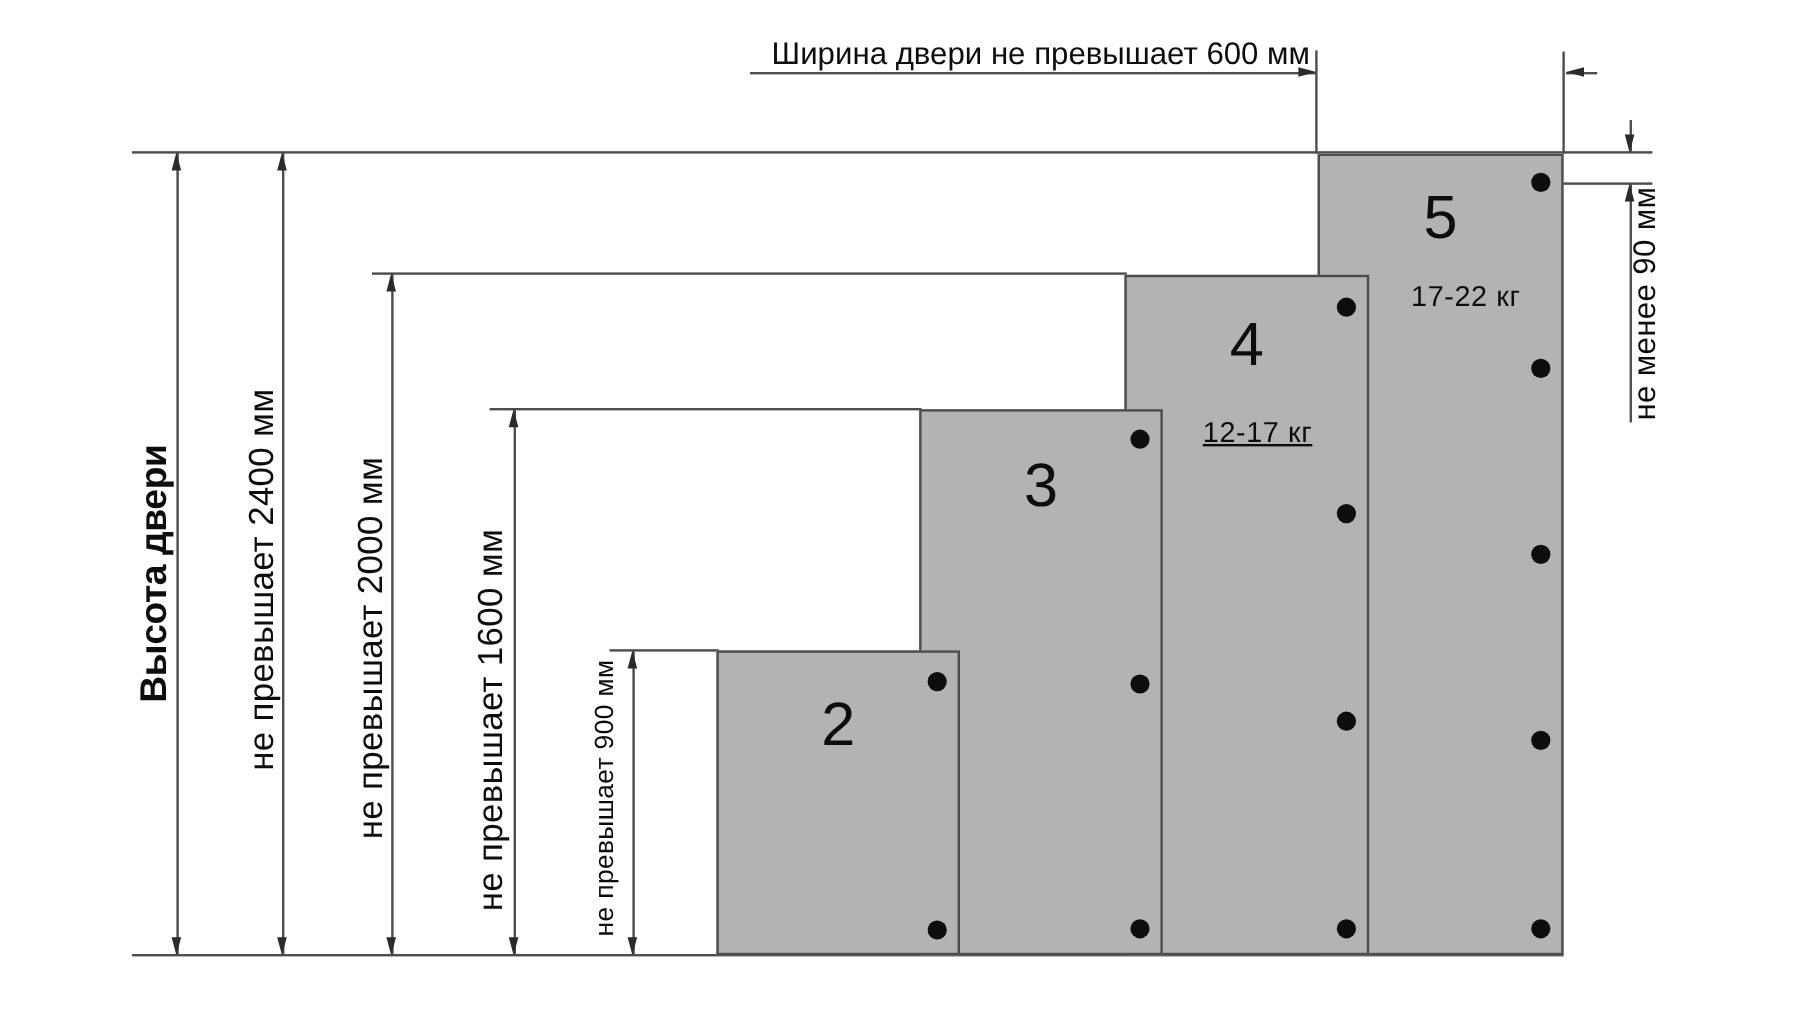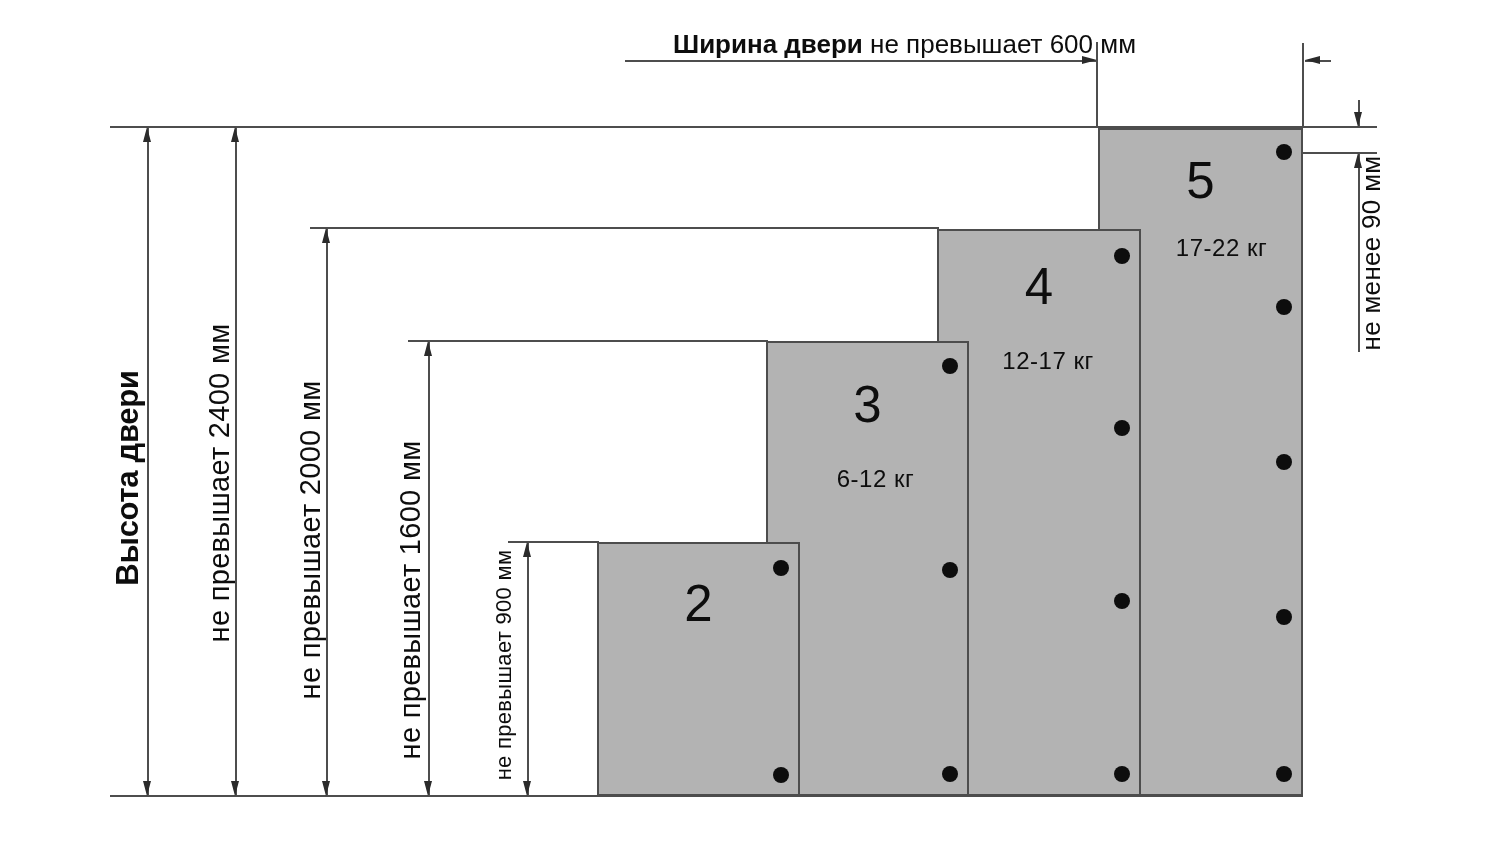--- a/index.html
+++ b/index.html
@@ -35,21 +35,21 @@
   
   #axis-label{left:128px;top:478px;}
   #lim2400{left:219px;top:483px;}
   #lim2000{left:310px;top:540px;}
   #lim1600{left:410px;top:600px;}
   #lim900{left:504px;top:665px;}
   #gap-label{left:1371px;top:253px;}
 
   
   #width-label{position:absolute;left:643px;top:29px;font-size:26px;white-space:nowrap;}
-  #width-label b{font-weight:bold;margin-left:30px;}
+  #width-label b{font-weight:normal;}
   #wdim-main{left:625px;top:60px;width:472px;}
   #wdim-right{left:1305px;top:60px;width:26px;}
   #wtick-left{left:1096px;top:42px;height:86px;}
   #wtick-right{left:1302px;top:43px;height:85px;}
 
   
   #top-line{left:110px;top:126px;width:1267px;}
   #line-2000{left:310px;top:227px;width:629px;}
   #line-1600{left:408px;top:340px;width:360px;}
   #line-900{left:508px;top:541px;width:91px;}
@@ -77,21 +77,21 @@
   }
   #door2{left:597px;top:542px;width:203px;height:254px;z-index:40;}
   #door3{left:766px;top:341px;width:203px;height:455px;z-index:30;}
   #door4{left:937px;top:229px;width:204px;height:567px;z-index:20;}
   #door5{left:1098px;top:128px;width:205px;height:668px;z-index:10;}
 
   .num{position:absolute;left:0;right:0;text-align:center;font-size:51px;line-height:1;font-weight:400;}
   .wt{position:absolute;left:0;right:0;text-align:center;font-size:24px;line-height:1;letter-spacing:0.5px;}
   #door2 .num{top:34px;}  #door2 .wt{top:120px;}
   #door3 .num{top:36px;}  #door3 .wt{top:124px;transform:translateX(8px);}
-  #door4 .num{top:30px;}  #door4 .wt{top:118px;transform:translateX(9px);}
+  #door4 .num{top:30px;}  #door4 .wt{top:118px;transform:translateX(9px);text-decoration:underline;}
   #door5 .num{top:25px;}  #door5 .wt{top:106px;transform:translateX(21px);}
 
   .hinge{
     position:absolute;right:9px;
     width:16px;height:16px;border-radius:50%;
     background:#0d0d0d;
   }
 </style>
 </head>
 <body>
@@ -141,21 +141,20 @@
   <div id="lim1600" class="rot">не превышает 1600 мм</div>
   <div id="lim900" class="rot small">не превышает 900 мм</div>
 
   <div id="door2" class="door">
     <div class="num">2</div>
   <div class="hinge" style="top: 16px;"></div>
       <div class="hinge" style="top: 223px;"></div>
     </div>
   <div id="door3" class="door">
     <div class="num">3</div>
-    <div class="wt">6-12 кг</div>
   <div class="hinge" style="top: 15px;"></div>
       <div class="hinge" style="top: 219px;"></div>
       <div class="hinge" style="top: 423px;"></div>
     </div>
   <div id="door4" class="door">
     <div class="num">4</div>
     <div class="wt">12-17 кг</div>
   <div class="hinge" style="top: 17px;"></div>
       <div class="hinge" style="top: 189px;"></div>
       <div class="hinge" style="top: 362px;"></div>

